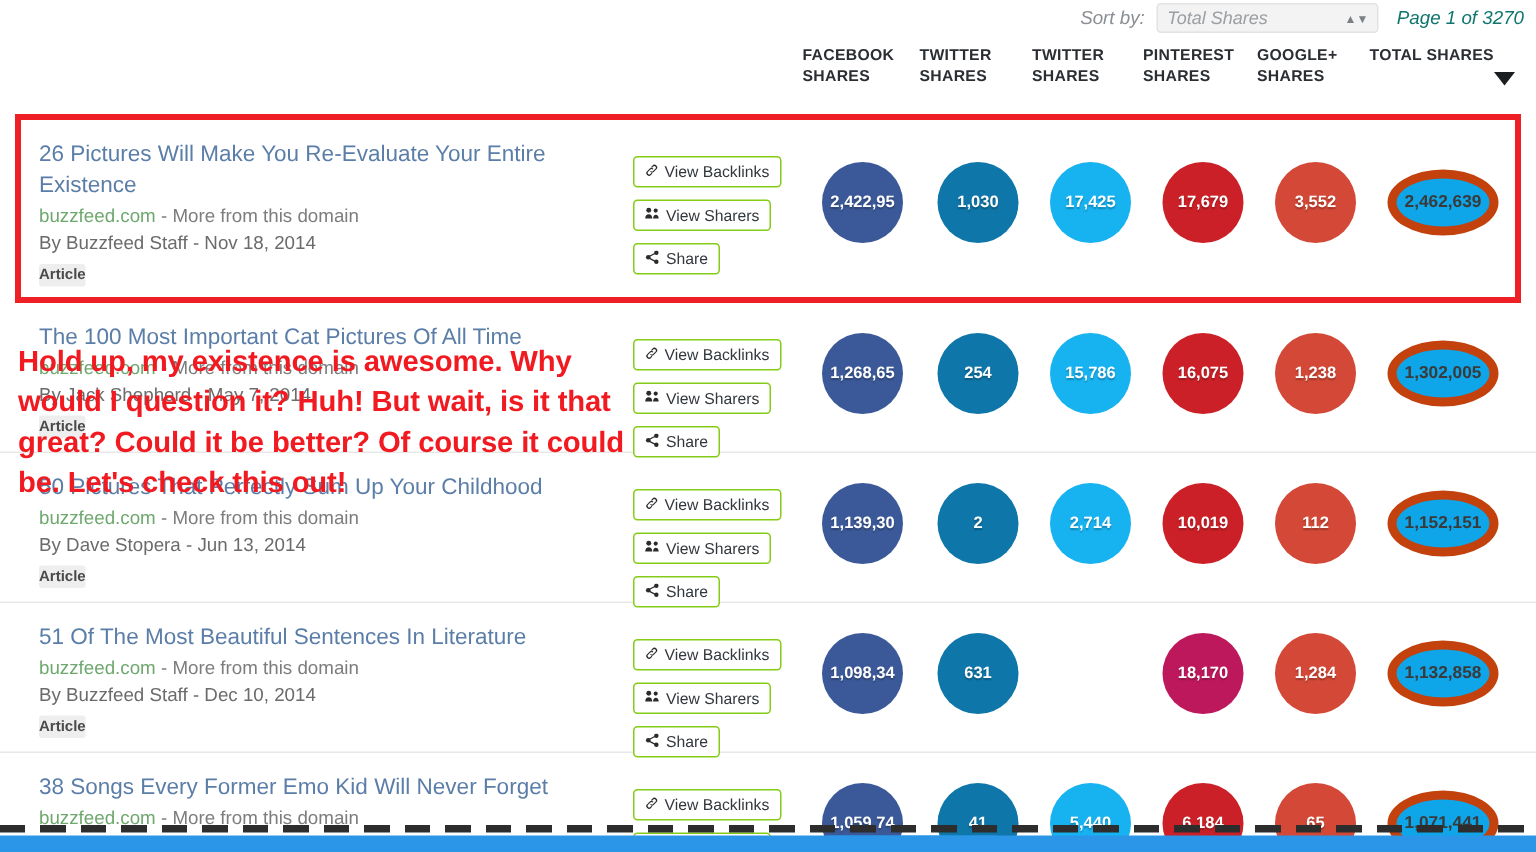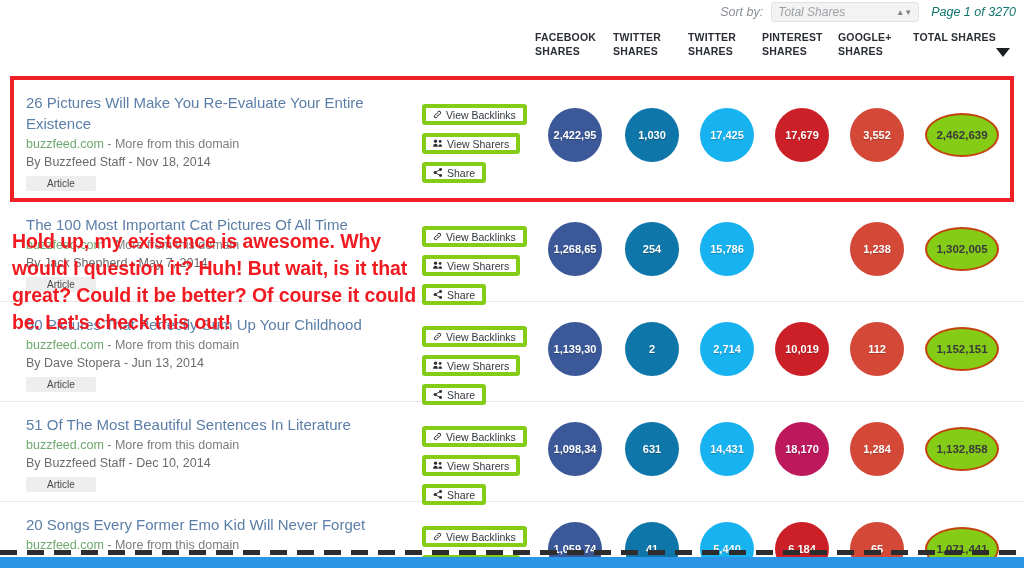--- a/index.html
+++ b/index.html
@@ -142,44 +142,44 @@
   }
   .result-byline {
     font-size: 12.5px;
     color: #6b6b6b;
     line-height: 17px;
     margin-top: 1px;
   }
   .result-tag {
     display: inline-block;
     margin-top: 5px;
-    padding: 2px 21px;
+    padding: 2px 0;
     background: #eeeeee;
     border-radius: 2px;
     font-size: 10px;
-    font-weight: normal;
+    font-weight: bold;
     color: #4a4a4a;
   }
 
   
   .row-actions {
     position: absolute;
     left: 422px;
     top: 24px;
     width: 102px;
   }
   .first .row-actions { top: 28px; }
   .act-btn {
     display: flex;
     align-items: center;
     gap: 4px;
     height: 21px;
     padding: 0 7px;
     margin-bottom: 8px;
-    border: 4px solid #84cc16;
+    border: 1px solid #84cc16;
     border-radius: 3px;
     background: #ffffff;
     font-size: 10.5px;
     color: #33383d;
     width: fit-content;
     white-space: nowrap;
     cursor: pointer;
   }
   .act-btn svg { flex: none; }
 
@@ -209,22 +209,22 @@
     text-shadow: 0 1px 1px rgba(0,0,0,0.25);
   }
   .bubble span {
     white-space: nowrap;
   }
   .bubble.total {
     width: 74px;
     height: 44px;
     top: 5px;
     border-radius: 50%;
-    background: #84cc16;
-    border: 2px solid #c2410c;
+    background: #0ea5e9;
+    border: 6px solid #c2410c;
     color: #3a3a3a;
     text-shadow: none;
     font-size: 11.5px;
   }
 
   
   .highlight-box {
     position: absolute;
     left: 10px;
     top: 76px;
@@ -413,20 +413,23 @@
       <div class="row-metrics">
         <div class="bubble" style="left:18px;background:#3b5998;">
             <span>1,268,65</span>
           </div>
         <div class="bubble" style="left:95px;background:#0e76a8;">
             <span>254</span>
           </div>
         <div class="bubble" style="left:170px;background:#17b2f0;">
             <span>15,786</span>
           </div>
+        <div class="bubble" style="left:245px;background:#cb2027;">
+            <span>16,075</span>
+          </div>
         <div class="bubble" style="left:320px;background:#d34836;">
             <span>1,238</span>
           </div>
         <div class="bubble total" style="left:395px;">
             <span>1,302,005</span>
           </div>
       </div>
     </div>
 
     <div class="result-row">
@@ -515,38 +518,35 @@
           <span>Share</span>
         </div>
       </div>
       <div class="row-metrics">
         <div class="bubble" style="left:18px;background:#3b5998;">
             <span>1,098,34</span>
           </div>
         <div class="bubble" style="left:95px;background:#0e76a8;">
             <span>631</span>
           </div>
-        <div class="bubble" style="left:170px;background:#17b2f0;">
-            <span>14,431</span>
-          </div>
         <div class="bubble" style="left:245px;background:#be185d;">
             <span>18,170</span>
           </div>
         <div class="bubble" style="left:320px;background:#d34836;text-align:center;">
             <span>1,284</span>
           </div>
         <div class="bubble total" style="left:395px;">
             <span>1,132,858</span>
           </div>
       </div>
     </div>
 
     <div class="result-row">
       <div class="row-left">
-        <div class="result-title">20 Songs Every Former Emo Kid Will Never Forget</div>
+        <div class="result-title">38 Songs Every Former Emo Kid Will Never Forget</div>
         <div class="result-domain-line"><span class="result-domain">buzzfeed.com</span><span> - More from this domain</span></div>
       </div>
       <div class="row-actions">
         <div class="act-btn">
           <span><svg width="9" height="9" viewBox="0 0 16 16">
                 <path fill="#2b2b2b" d="M6 9.5a3.2 3.2 0 004.6.3l2.6-2.6a3.2 3.2 0 10-4.5-4.5L7.3 4.1l1 1 1.4-1.4a1.8 1.8 0 112.6 2.6L9.6 8.9a1.8 1.8 0 01-2.6 0zM10 6.5a3.2 3.2 0 00-4.6-.3L2.8 8.8a3.2 3.2 0 104.5 4.5l1.4-1.4-1-1-1.4 1.4a1.8 1.8 0 11-2.6-2.6l2.7-2.6a1.8 1.8 0 012.6 0z"></path>
               </svg></span>
           <span>View Backlinks</span>
         </div>
         <div class="act-btn">

